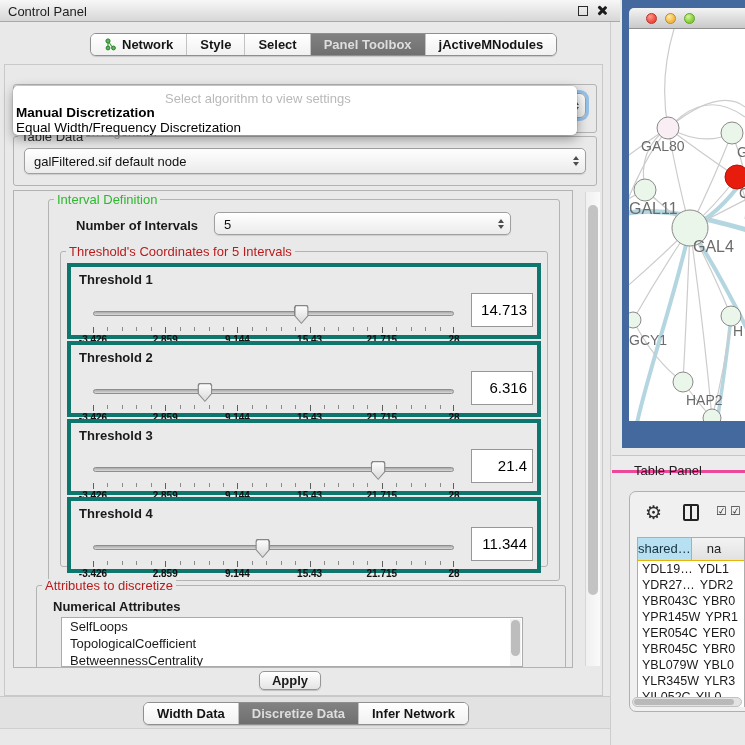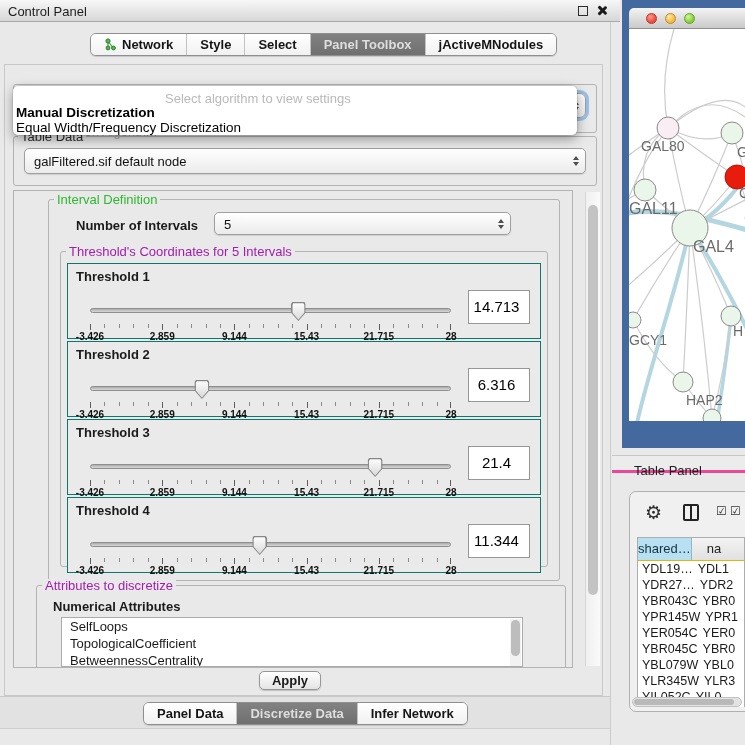--- a/index.html
+++ b/index.html
@@ -23,61 +23,61 @@
     color:#151515; background:linear-gradient(#ffffff,#f1f1f1); border-right:1px solid #c3c3c3; white-space:nowrap; }
   .seg .tab:last-child { border-right:none; }
   .seg .tab.sel { background:linear-gradient(#828282,#6f6f6f); color:#dedede; }
   .net-ic { width:13px; height:13px; display:inline-block; }
 
   .panel-frame { left:4px; top:64px; width:599px; height:632px; border:1px solid #c9c9c9; }
 
   
   .group { border:1px solid #b3b3b3; border-radius:3px; }
   .gtitle { position:absolute; font-size:13px; padding:0 3px; background:#e9e9e9; line-height:14px; }
-  .gtitle.green { color:#2eb82e; } .gtitle.blue { color:#a21caf; } .gtitle.dark { color:#2b2b2b; }
+  .gtitle.green { color:#2eb82e; } .gtitle.blue { color:#b91c1c; } .gtitle.dark { color:#2b2b2b; }
   .gtitle.faded { color:#a5a5a5; background:transparent;margin-top:48px; }
 
   
   .combo { position:absolute; border:1px solid #9f9f9f; border-radius:5px;
     background:linear-gradient(#ffffff,#ebebeb); box-shadow:0 1px 1px rgba(0,0,0,.12); }
   .combo .cval { position:absolute; left:9px; top:50%; transform:translateY(-50%); font-size:13px; color:#111; }
   .stepper { position:absolute; right:6px; top:50%; transform:translateY(-50%); display:flex; flex-direction:column; gap:2px; }
   .tri-up { width:0; height:0; border-left:3.5px solid transparent; border-right:3.5px solid transparent; border-bottom:4.5px solid #4d4d4d; }
   .tri-dn { width:0; height:0; border-left:3.5px solid transparent; border-right:3.5px solid transparent; border-top:4.5px solid #4d4d4d; }
   .focus-ring { box-shadow:0 0 0 3px rgba(96,166,230,.6); }
 
   
   .popup { left:13px; top:86px; width:564px; height:49px; background:#fff; border-radius:5px;
     box-shadow:0 4px 12px rgba(0,0,0,.38), 0 0 0 1px rgba(0,0,0,.08); z-index:40; }
   .popup .hint { position:absolute; left:152px; top:5px; color:#b9b9b9; font-size:13px; }
   .popup .opt { position:absolute; left:3px; font-size:13.5px; color:#000; white-space:nowrap; }
 
   
-  .tbox { position:absolute; left:66px; width:474px; border:1px solid #0f766e; background:#eaeaea; }
+  .tbox { position:absolute; left:66px; width:474px; border:4px solid #0f766e; background:#eaeaea; }
   .tb-label { position:absolute; left:8px; top:5px; font-weight:bold; font-size:13px; }
   .slider-wrap { position:absolute; left:22px; top:38px; width:361px; height:20px; }
   .slider-track { position:absolute; left:0; right:0; top:6px; height:5px; border:1px solid #8e8e8e;
     border-radius:4px; background:linear-gradient(#ababab,#d9d9d9); }
   .slider-handle { position:absolute; top:0; transform:translateX(-50%); width:15px; height:19px; }
   .sh-o { position:relative; width:15px; height:19px; background:#868686;
     clip-path:polygon(10% 0,90% 0,100% 12%,100% 55%,50% 100%,0 55%,0 12%); }
   .sh-o:after { content:""; position:absolute; inset:1.2px; background:linear-gradient(#fdfdfd,#d9d9d9);
     clip-path:polygon(10% 0,90% 0,100% 12%,100% 55%,50% 100%,0 55%,0 12%); }
   .ticks { position:absolute; left:22px; top:60px; width:361px; height:6px;
     background:repeating-linear-gradient(to right,#8a8a8a 0,#8a8a8a 1px,transparent 1px,transparent 14.44px);
     background-size:361px 4px; background-repeat:no-repeat; }
   .ticks i { position:absolute; top:0; width:1px; height:6px; background:#5e5e5e; }
   .ticks i:nth-child(1){left:0;} .ticks i:nth-child(2){left:20%;} .ticks i:nth-child(3){left:40%;}
   .ticks i:nth-child(4){left:60%;} .ticks i:nth-child(5){left:80%;} .ticks i:nth-child(6){left:360px;}
   .ticklabels { position:absolute; left:22px; top:67px; width:361px; height:12px; font-size:10px; font-weight:bold; color:#111;padding-left:20px; }
   .ticklabels span { position:absolute; transform:translateX(-50%); white-space:nowrap; }
   .ticklabels span:nth-child(1){left:0;} .ticklabels span:nth-child(2){left:20%;} .ticklabels span:nth-child(3){left:40%;}
   .ticklabels span:nth-child(4){left:60%;} .ticklabels span:nth-child(5){left:80%;} .ticklabels span:nth-child(6){left:100%;}
   .value-box { position:absolute; left:400px; top:26px; width:62px; height:34px; background:#fff;
-    border:1px solid #979797; font-size:15px; text-align:center; line-height:32px; padding-right:5px; color:#000; }
+    border:1px solid #979797; font-size:15px; text-align:right; line-height:32px; padding-right:5px; color:#000; }
 
   
   .attr-list { position:absolute; left:60px; top:616px; width:462px; height:50px; background:#fff;
     border:1px solid #ababab; overflow:hidden; }
   .attr-list .item { padding:1px 0 1px 8px; font-size:13px; line-height:15px; }
   .list-scroll { position:absolute; right:1px; top:1px; width:11px; height:48px; background:#f2f2f2; }
   .list-scroll .thumb { position:absolute; left:1px; top:1px; width:9px; height:36px; background:#bdbdbd; border-radius:5px; }
 
   
   .apply-btn { position:absolute; left:259px; top:671px; width:62px; height:19px;
@@ -329,21 +329,21 @@
   <div class="abs v-scroll">
       <div class="thumb"></div>
     </div>
 
   <div class="apply-btn">Apply</div>
   <div class="abs strip-line" style="left:0; top:696px; width:610px;"></div>
   <div class="abs" style="left:0; top:697px; width:610px; height:32px; background:#e2e2e2; border-bottom:1px solid #cfcfcf;"></div>
 
   <div class="abs seg" style="left:143px; top:702px; height:23px;">
     <div class="tab">
-        <span>Panel Data</span>
+        <span>Width Data</span>
       </div>
     <div class="tab sel">
         <span>Discretize Data</span>
       </div>
     <div class="tab">
         <span>Infer Network</span>
       </div>
   </div>
 
   <div class="abs divider-v"></div>

